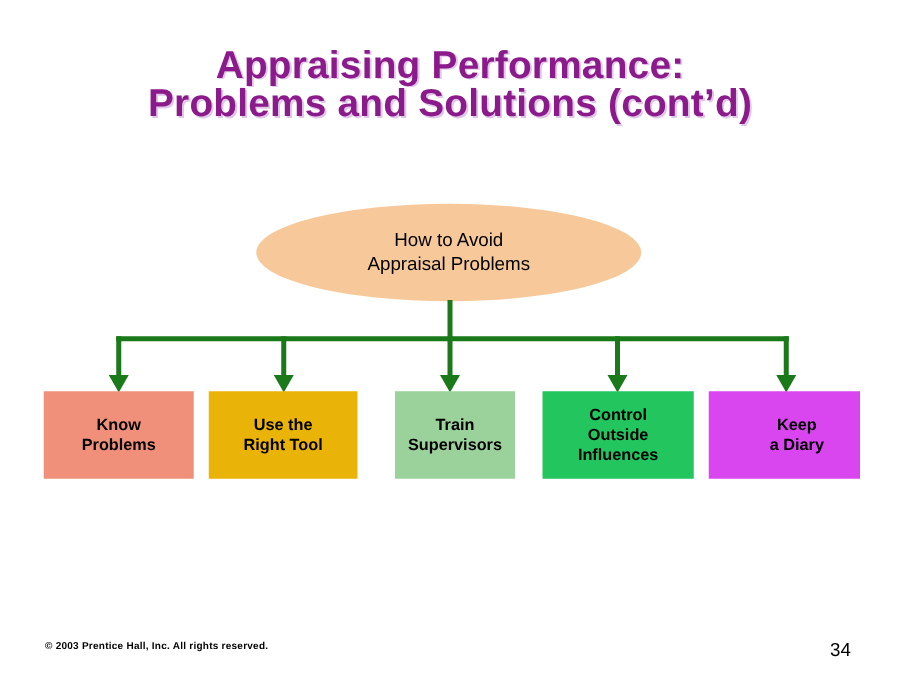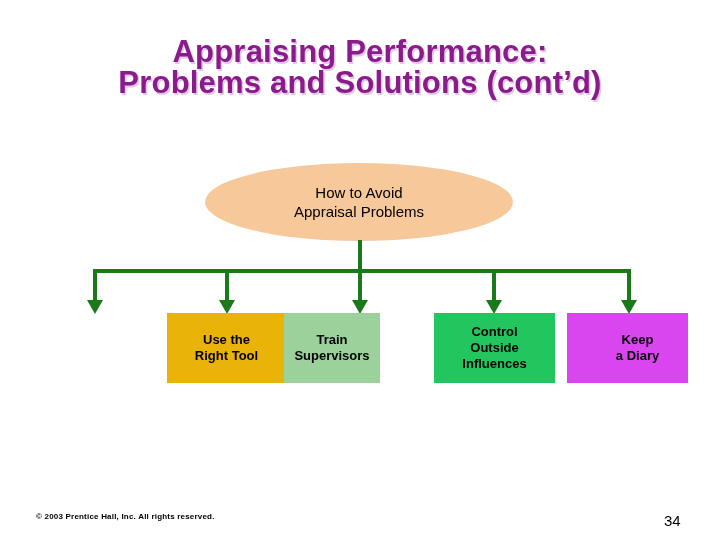--- a/index.html
+++ b/index.html
@@ -154,25 +154,29 @@
   <div class="drop" style="left: 358px; background: rgb(26, 122, 26);"></div>
   <div class="drop" style="left: 492px; background: rgb(26, 122, 26);"></div>
   <div class="drop" style="left: 627px; background: rgb(26, 122, 26);"></div>
 
   <div class="arrowhead" style="left: 87px; border-top-color: rgb(26, 122, 26);"></div>
   <div class="arrowhead" style="left: 219px; border-top-color: rgb(26, 122, 26);"></div>
   <div class="arrowhead" style="left: 352px; border-top-color: rgb(26, 122, 26);"></div>
   <div class="arrowhead" style="left: 486px; border-top-color: rgb(26, 122, 26);"></div>
   <div class="arrowhead" style="left: 621px; border-top-color: rgb(26, 122, 26);"></div>
 
+  <div class="box" id="box-0" style="left: 35px; width: 120px; background: rgb(240, 144, 122); color: rgb(0, 0, 0);">
+    <span>Know
+Problems</span>
+  </div>
   <div class="box" id="box-1" style="left: 167px; width: 119px; background: #eab308; color: rgb(0, 0, 0);">
     <span>Use the
 Right Tool</span>
   </div>
-  <div class="box" id="box-2" style="left: 284px; width: 96px; background: rgb(155, 209, 155); color: rgb(0, 0, 0);">
+  <div class="box" id="box-2" style="left: 316px; width: 96px; background: rgb(155, 209, 155); color: rgb(0, 0, 0);">
     <span>Train
 Supervisors</span>
   </div>
   <div class="box" id="box-3" style="left: 434px; width: 121px; background: #22c55e; color: rgb(0, 0, 0);">
     <span>Control
 Outside
 Influences</span>
   </div>
   <div class="box" id="box-4" style="left: 567px; width: 121px; background: #d946ef; color: rgb(0, 0, 0); padding-left: 20px;">
     <span>Keep

